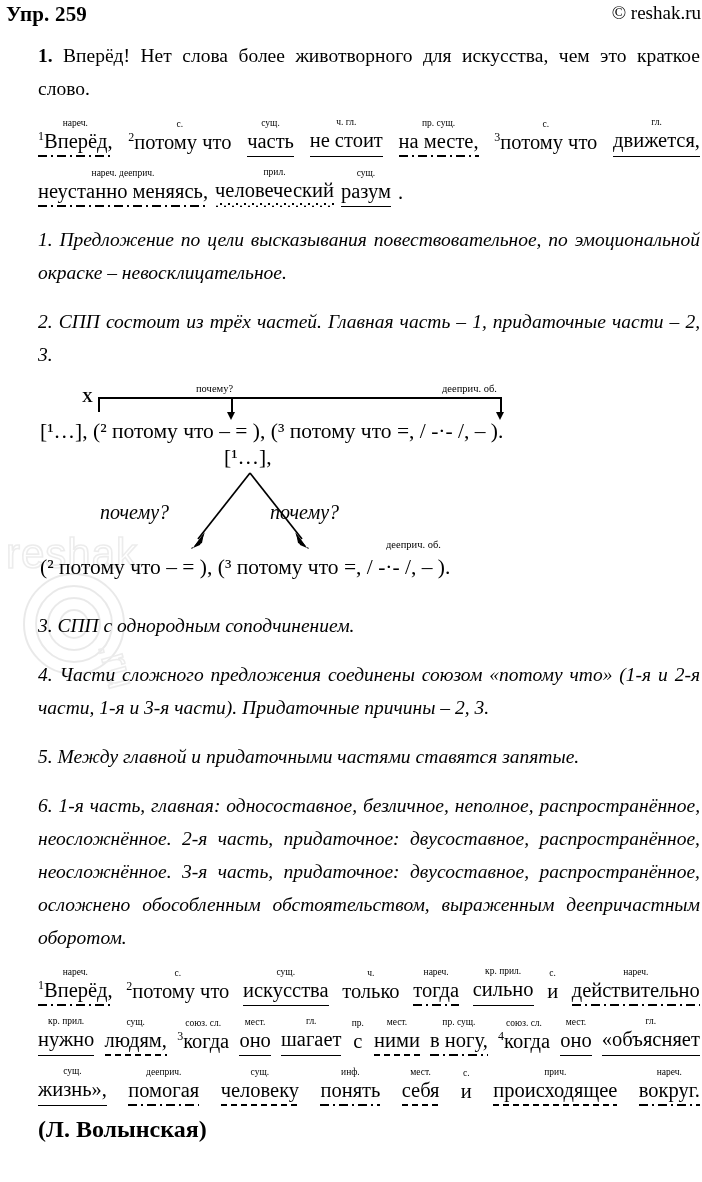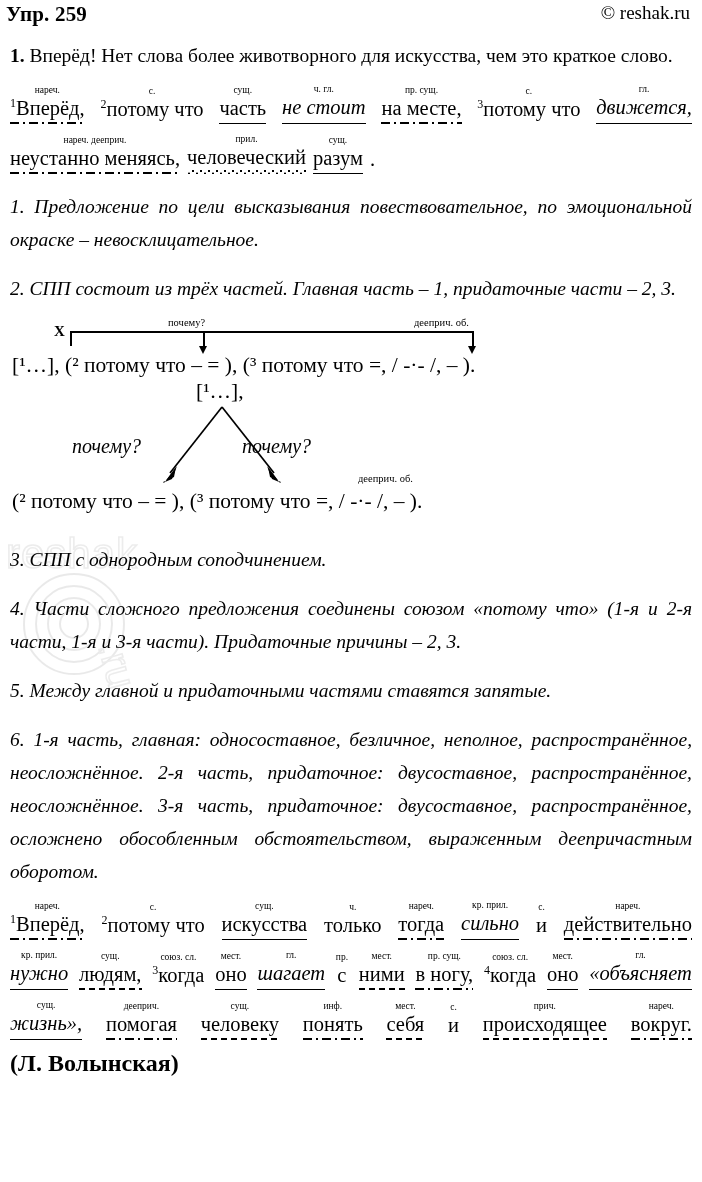--- a/index.html
+++ b/index.html
@@ -33,28 +33,28 @@
   }
   .ex-title {
     font-size: 21px;
     font-weight: bold;
     font-family: "Liberation Serif", serif;
     letter-spacing: 0.2px;
     display: inline-block;
   }
   .copyright {
     position: absolute;
-    right: 12px;
+    right: 1px;
     top: 2px;
     font-size: 19px;
     font-family: "Liberation Serif", serif;
   }
 
   
-  .content { padding: 0 10px; box-sizing: border-box; }
+  .content { padding: 0 2px; box-sizing: border-box; margin-left: 36px; }
 
   .para {
     font-size: 19.5px;
     line-height: 33px;
     text-align: justify;
     margin: 9px 0 0 0;
     font-family: "Liberation Serif", serif;
   }
   .para.intro { text-align: justify; }
   .para.italic {
@@ -103,21 +103,21 @@
     padding-bottom: 3px;
   }
   .sup {
     font-size: 12px;
     vertical-align: super;
     line-height: 0;
   }
 
   
   .u-single   { border-bottom: 1.6px solid #000; }
-  .u-double   { border-bottom: 1.6px double #000; padding-bottom: 4px; font-style: italic; }
+  .u-double   { border-bottom: 1.6px double #000; padding-bottom: 4px; }
   .u-dashdot  {
     border-bottom: 1.8px dashed #000;
     border-image: none;
     background-image: repeating-linear-gradient(to right,
         #000 0 9px, transparent 9px 13px, #000 13px 15px, transparent 15px 19px);
     background-repeat: repeat-x;
     background-size: 19px 1.8px;
     background-position: left bottom;
     border-bottom: none;
     padding-bottom: 4px;

